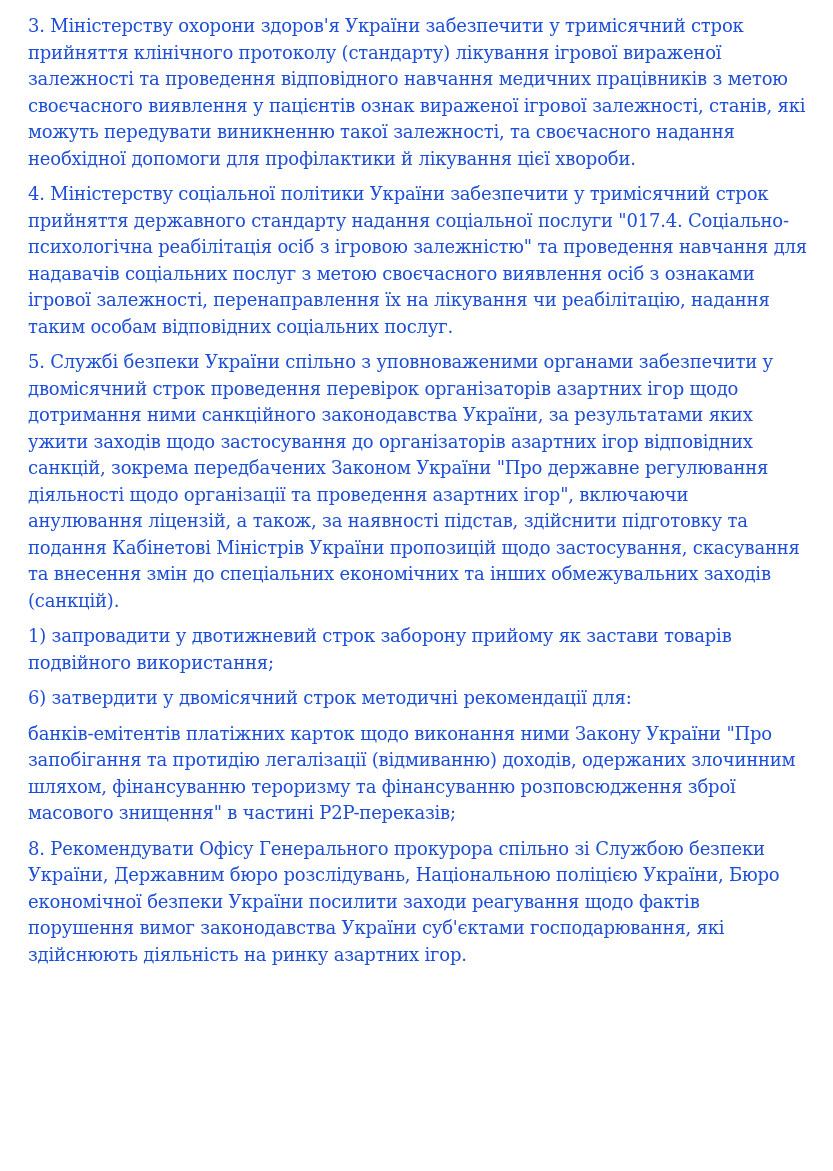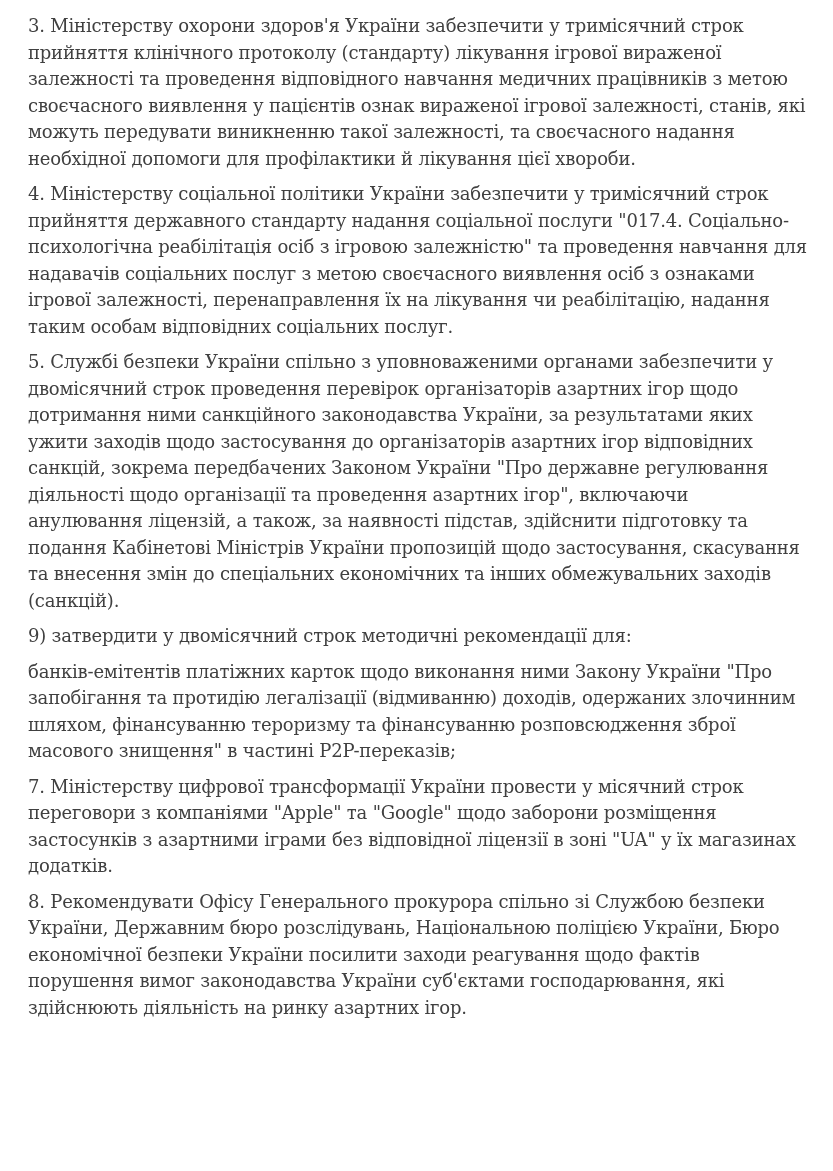--- a/index.html
+++ b/index.html
@@ -14,31 +14,31 @@
     box-sizing: border-box;
   }
   .doc {
     padding: 13px 26px 24px 28px;
   }
   .doc p {
     font-family: "DejaVu Serif", "Liberation Serif", serif;
     font-size: 18px;
     line-height: 26.5px;
     letter-spacing: -0.2px;
-    color: #404040;
+    color: #1d4ed8;
     margin: 0 0 9px 0;
     white-space: pre-wrap;       
     text-rendering: optimizeLegibility;
   }
 </style>
 </head>
 <body>
 
 <main class="doc">
   <p>3. Міністерству охорони здоров'я України забезпечити у тримісячний строк прийняття клінічного протоколу (стандарту) лікування ігрової вираженої залежності та проведення відповідного навчання медичних працівників з метою своєчасного виявлення у пацієнтів ознак вираженої ігрової залежності, станів, які можуть передувати виникненню такої залежності, та своєчасного надання необхідної допомоги для профілактики й лікування цієї хвороби.</p>
   <p>4. Міністерству соціальної політики України забезпечити у тримісячний строк прийняття державного стандарту надання соціальної послуги "017.4. Соціально-психологічна реабілітація осіб з ігровою залежністю" та проведення навчання для надавачів соціальних послуг з метою своєчасного виявлення осіб з ознаками ігрової залежності, перенаправлення їх на лікування чи реабілітацію, надання таким особам відповідних соціальних послуг.</p>
   <p>5. Службі безпеки України спільно з уповноваженими органами забезпечити у двомісячний строк проведення перевірок організаторів азартних ігор щодо дотримання ними санкційного законодавства України, за результатами яких ужити заходів щодо застосування до організаторів азартних ігор відповідних санкцій, зокрема передбачених Законом України "Про державне регулювання діяльності щодо організації та проведення азартних ігор", включаючи анулювання ліцензій, а також, за наявності підстав, здійснити підготовку та подання Кабінетові Міністрів України пропозицій щодо застосування, скасування та внесення змін до спеціальних економічних та інших обмежувальних заходів (санкцій).</p>
-  <p>9) затвердити у двомісячний строк методичні рекомендації для:</p>
+  <p>1) запровадити у двотижневий строк заборону прийому як застави товарів подвійного використання;</p>
+  <p>6) затвердити у двомісячний строк методичні рекомендації для:</p>
   <p>банків-емітентів платіжних карток щодо виконання ними Закону України "Про запобігання та протидію легалізації (відмиванню) доходів, одержаних злочинним шляхом, фінансуванню тероризму та фінансуванню розповсюдження зброї масового знищення" в частині P2P-переказів;</p>
-  <p>7. Міністерству цифрової трансформації України провести у місячний строк переговори з компаніями "Apple" та "Google" щодо заборони розміщення застосунків з азартними іграми без відповідної ліцензії в зоні "UA" у їх магазинах додатків.</p>
   <p>8. Рекомендувати Офісу Генерального прокурора спільно зі Службою безпеки України, Державним бюро розслідувань, Національною поліцією України, Бюро економічної безпеки України посилити заходи реагування щодо фактів порушення вимог законодавства України суб'єктами господарювання, які здійснюють діяльність на ринку азартних ігор.</p>
 
 </main>
 
 </body></html>

